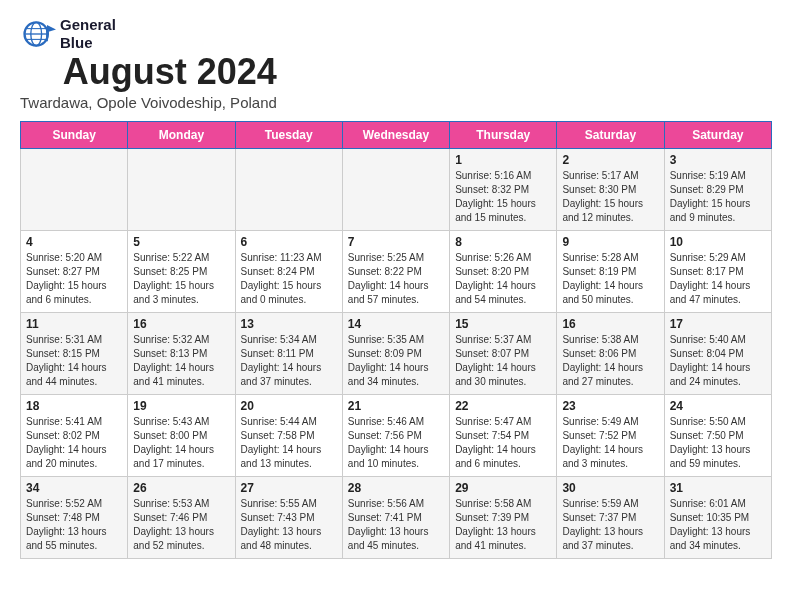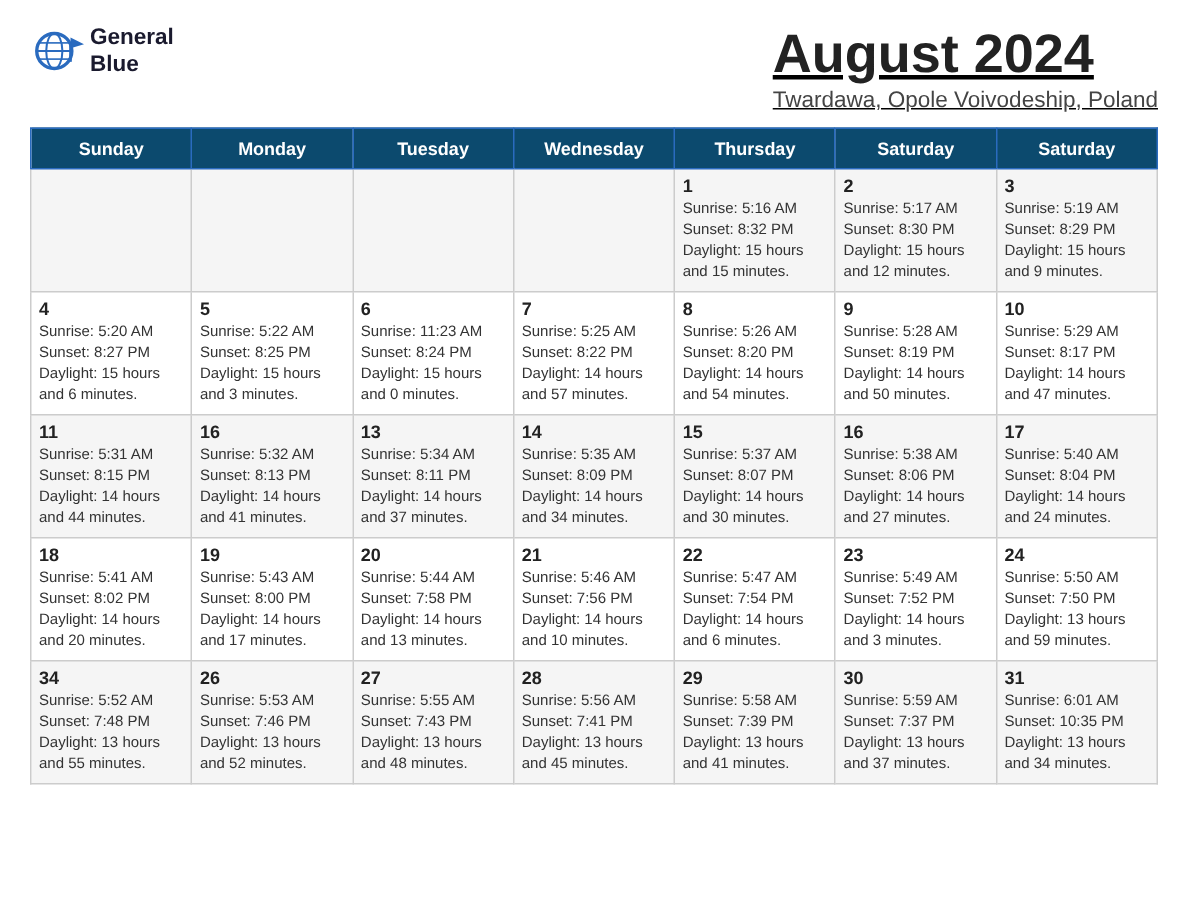--- a/index.html
+++ b/index.html
@@ -8,60 +8,61 @@
       background: #fff;
       width: 792px;
       min-height: 612px;
       padding: 16px 20px 10px 20px;
     }
     .header-area {
       display: flex;
       justify-content: space-between;
       align-items: flex-start;
       margin-bottom: 10px;
+      flex-direction: column;
     }
     .logo {
       display: flex;
       align-items: center;
       gap: 4px;
     }
     .logo-text {
       font-size: 15px;
       font-weight: bold;
       color: #1a1a2e;
       line-height: 1.2;
     }
     .logo-text span {
       display: block;
     }
     .logo-icon {
       width: 36px;
       height: 36px;
     }
     .title-block {
-      text-decoration: underline;
+      text-align: right;
     }
     .main-title {
       font-size: 36px;
       font-weight: bold;
       color: #222;
       line-height: 1.1;
     }
     .sub-title {
       font-size: 15px;
       color: #444;
       margin-top: 2px;
     }
     table {
       width: 100%;
       border-collapse: collapse;
       font-size: 11px;
     }
     thead tr th {
-      background: #0c4a6e;
+      background: #ec4899;
       color: #fff;
       font-weight: bold;
       font-size: 12px;
       padding: 6px 4px;
       text-align: center;
       border: 1px solid #2a6bbf;
     }
     tbody tr td {
       border: 1px solid #ccc;
       vertical-align: top;

